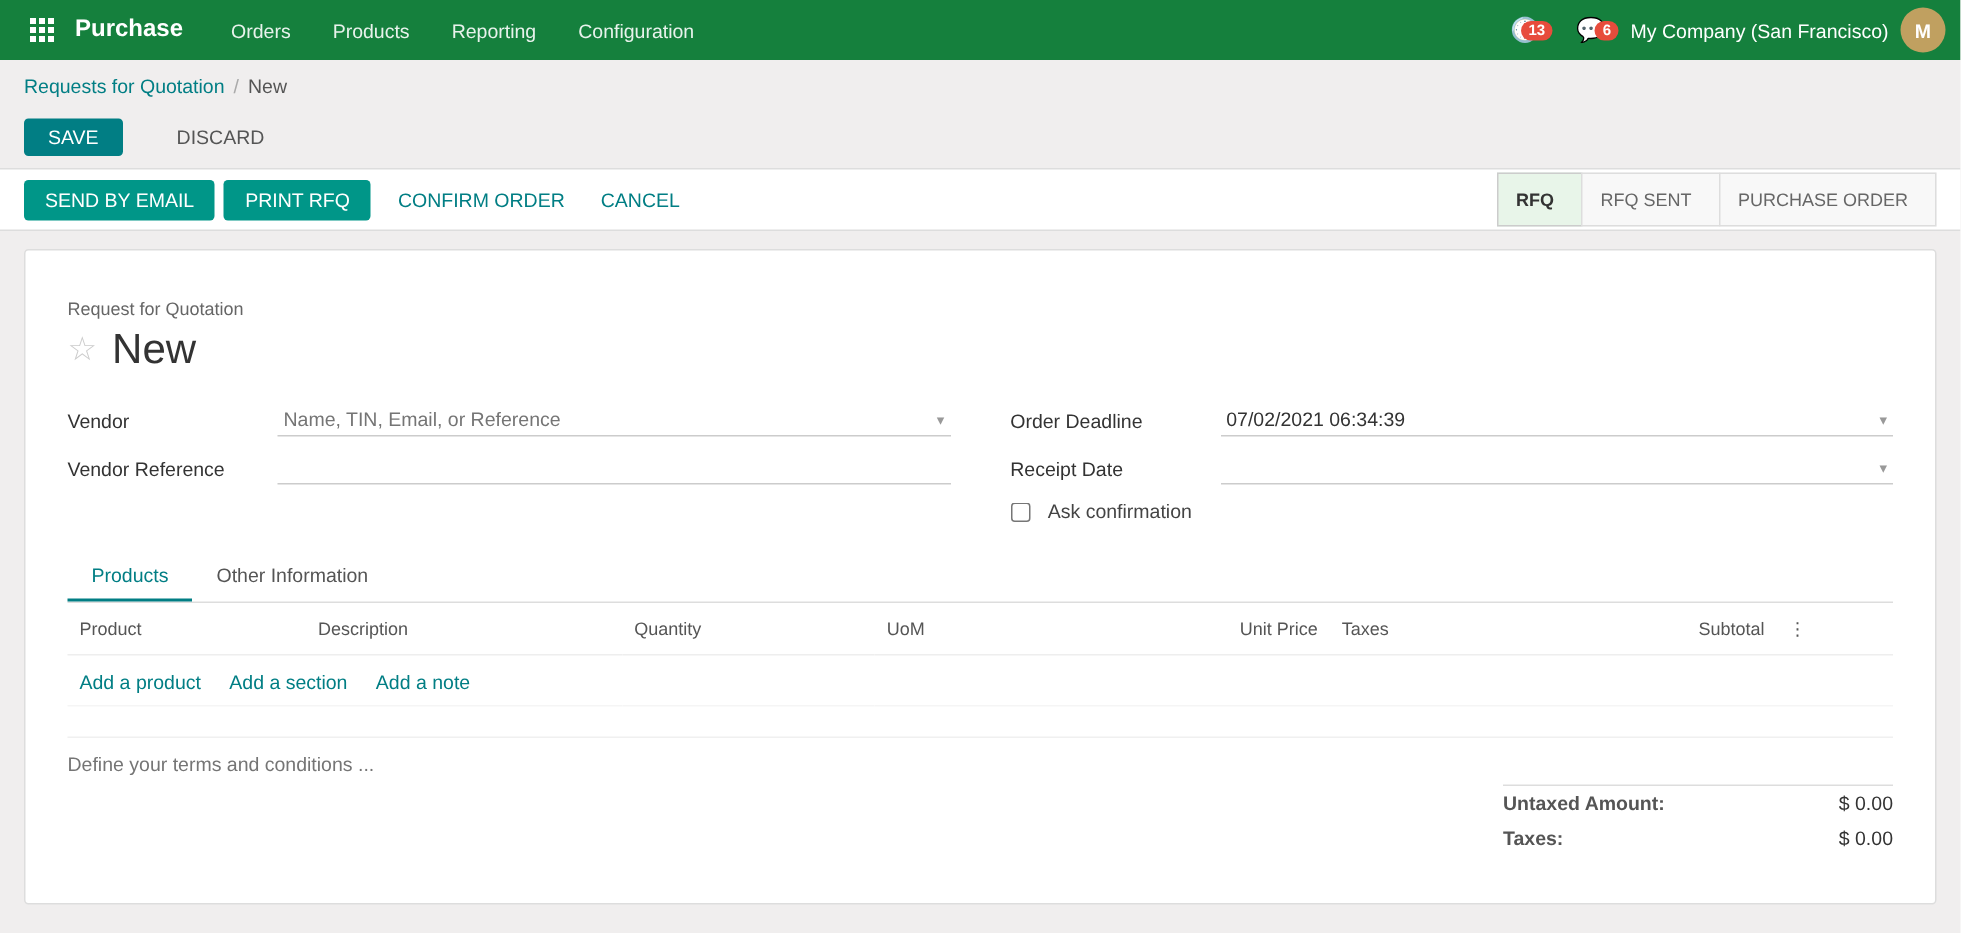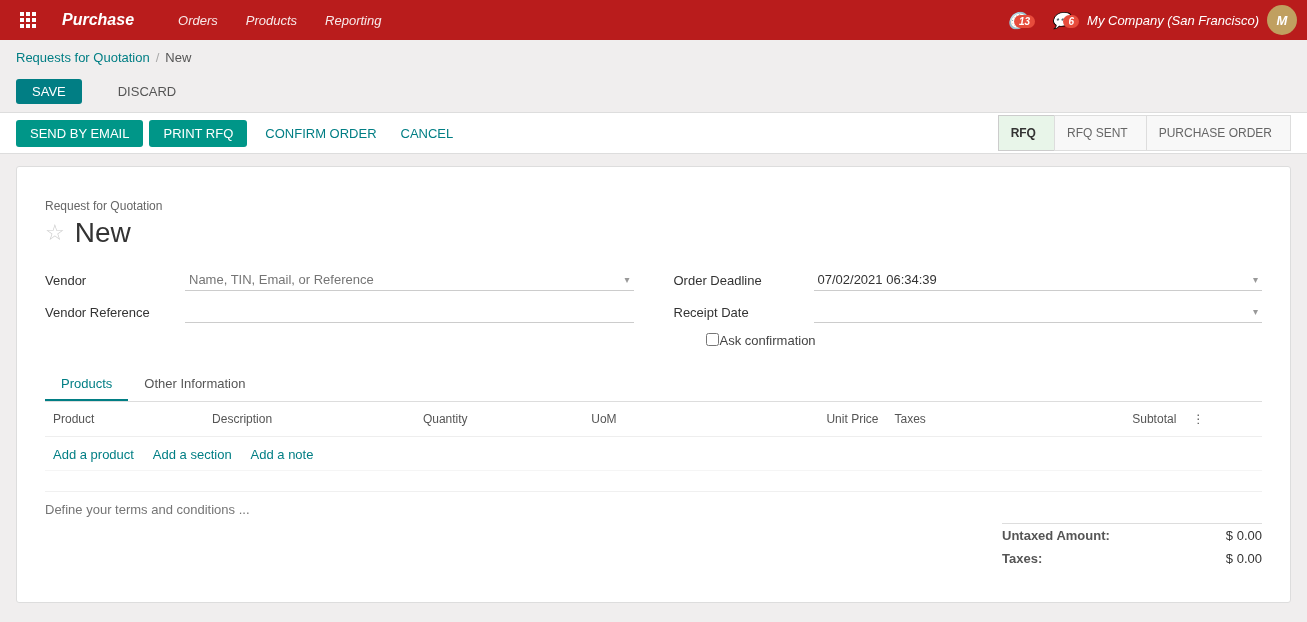--- a/index.html
+++ b/index.html
@@ -1,27 +1,26 @@
 <!DOCTYPE html>
 <html><head>
   <meta charset="utf-8">
   <style>
     * { box-sizing: border-box; margin: 0; padding: 0; font-family: 'Segoe UI', Arial, sans-serif; }
     body { background: #f0eeee; font-size: 13px; color: #333; }
 
     
     .top-nav {
-      background: #b91c1c;
+      background: #15803d;
       color: #fff;
       height: 40px;
       display: flex;
       align-items: center;
       padding: 0 10px;
-      gap: 12px;
-      font-style: italic;
+      gap: 0;
     }
     .top-nav-grid {
       width: 36px;
       height: 40px;
       display: flex;
       align-items: center;
       justify-content: center;
       cursor: pointer;
       color: #fff;
       font-size: 16px;
@@ -252,24 +251,23 @@
       color: #888;
       outline: none;
     }
     .dropdown-arrow {
       color: #999;
       font-size: 10px;
       cursor: pointer;
     }
     .checkbox-row {
       display: flex;
-      align-items: flex-start;
-      gap: 1px;
+      align-items: flex-end;
+      gap: 12px;
       margin-top: 6px;
-      margin-left: 32px;
     }
     .checkbox-row input[type="checkbox"] { cursor: pointer; }
     .checkbox-label { font-size: 13px; color: #444; cursor: pointer; }
 
     
     .form-right-col {
       padding-top: 0;
     }
 
     
@@ -376,20 +374,21 @@
       <rect x="1" y="13" width="4" height="4"></rect>
         <rect x="7" y="13" width="4" height="4"></rect>
       <rect x="13" y="13" width="4" height="4"></rect>
     </svg>
   </div>
   <div class="top-nav-brand">Purchase</div>
   <div class="top-nav-links">
     <div class="top-nav-link">Orders</div>
     <div class="top-nav-link">Products</div>
     <div class="top-nav-link">Reporting</div>
+    <div class="top-nav-link">Configuration</div>
   </div>
   <div class="top-nav-right">
     <div class="nav-badge">
       <span class="nav-icon">🕐</span>
       <span class="badge-count">13</span>
     </div>
     <div class="nav-badge">
       <span class="nav-icon">💬</span>
       <span class="badge-count">6</span>
     </div>

